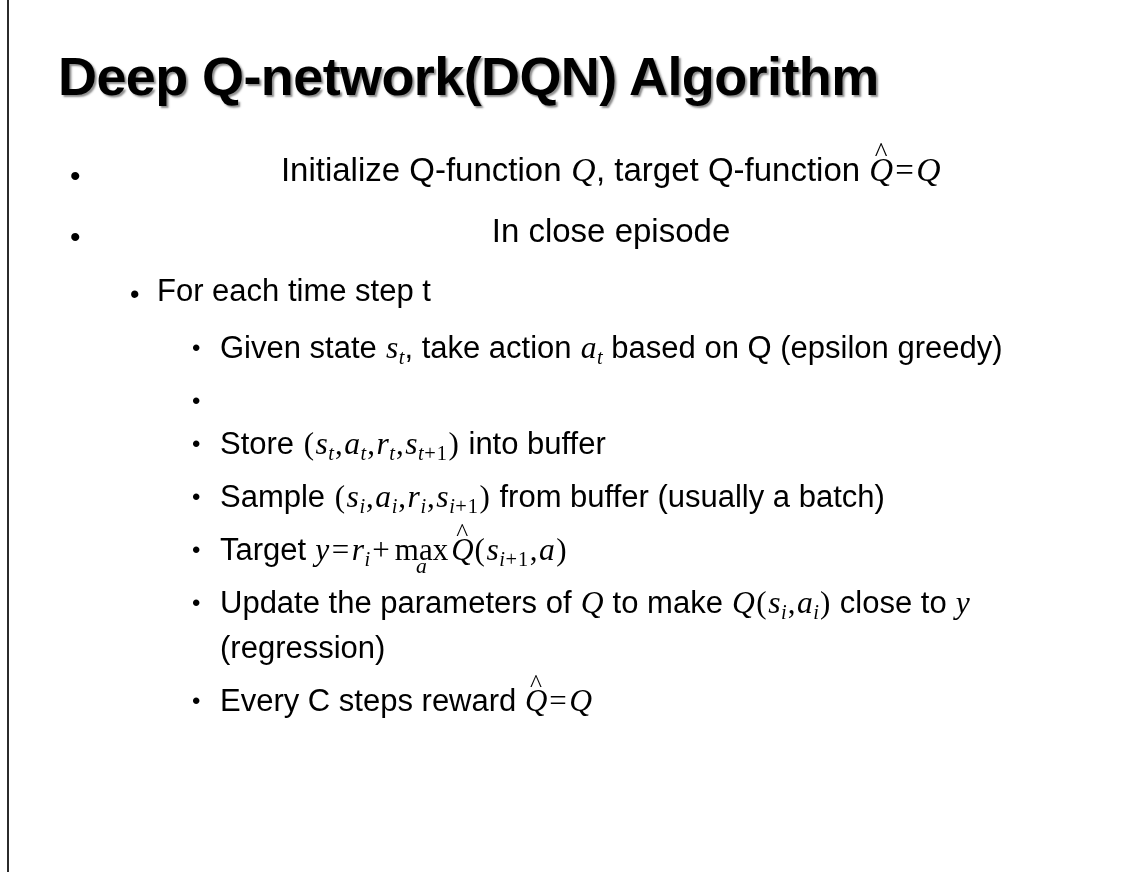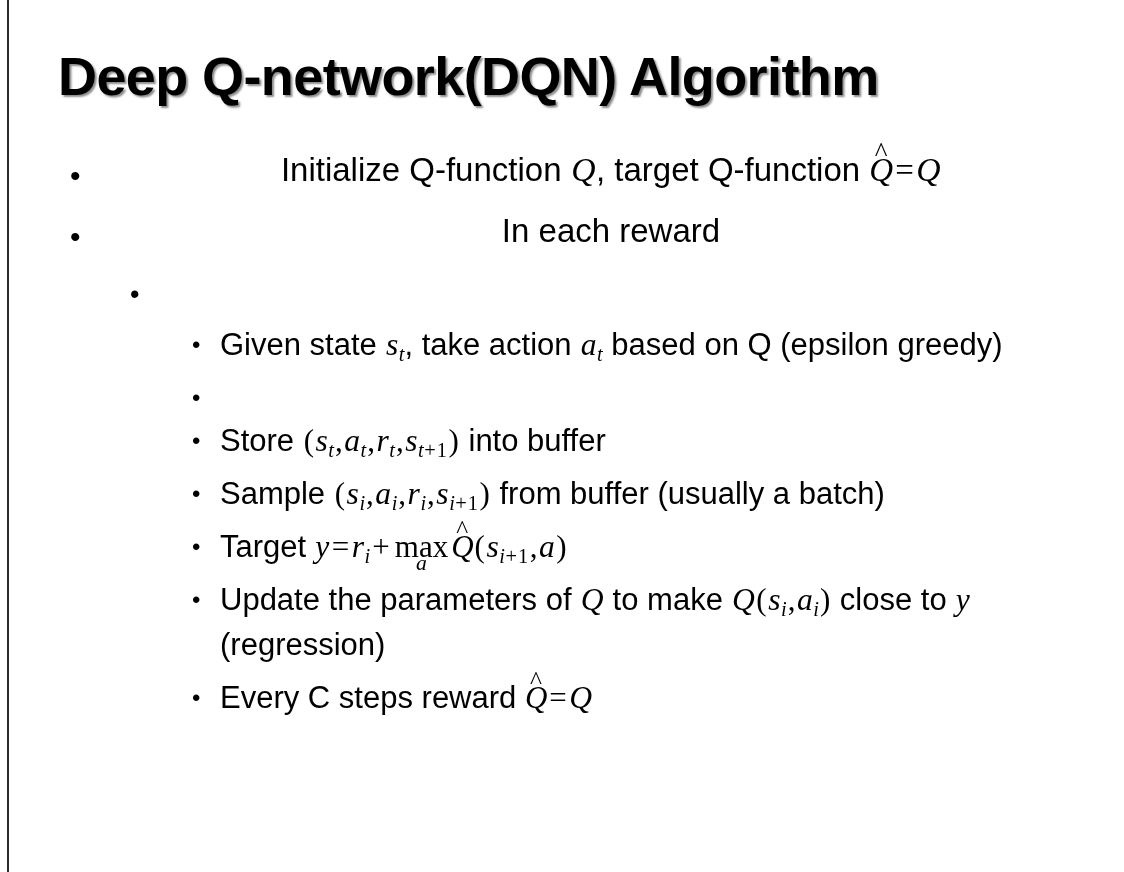--- a/index.html
+++ b/index.html
@@ -212,25 +212,26 @@
 
   <div class="body-list">
 
     <div class="bullet-row lvl1">
       <span class="bullet-mark">•</span>
       <span class="bullet-text"><span>Initialize Q-function </span><span class="mi">Q</span><span>, target Q-function </span><span class="qhat"><span>Q</span><span class="hat">^</span></span><span class="mo">=</span><span class="mi">Q</span></span>
     </div>
 
     <div class="bullet-row lvl1">
       <span class="bullet-mark">•</span>
-      <span class="bullet-text">In each reward</span>
+      <span class="bullet-text">In close episode</span>
     </div>
 
     <div class="bullet-row lvl2">
       <span class="bullet-mark">•</span>
+      <span class="bullet-text">For each time step t</span>
     </div>
 
     <div class="bullet-row lvl3">
       <span class="bullet-mark">•</span>
       <span class="bullet-text"><span>Given state </span><span class="mi">s</span><sub class="msub">t</sub><span>, take action </span><span class="mi">a</span><sub class="msub">t</sub><span> based on Q (epsilon greedy)</span></span>
     </div>
 
     <div class="bullet-row lvl3">
       <span class="bullet-mark">•</span>
     </div>

